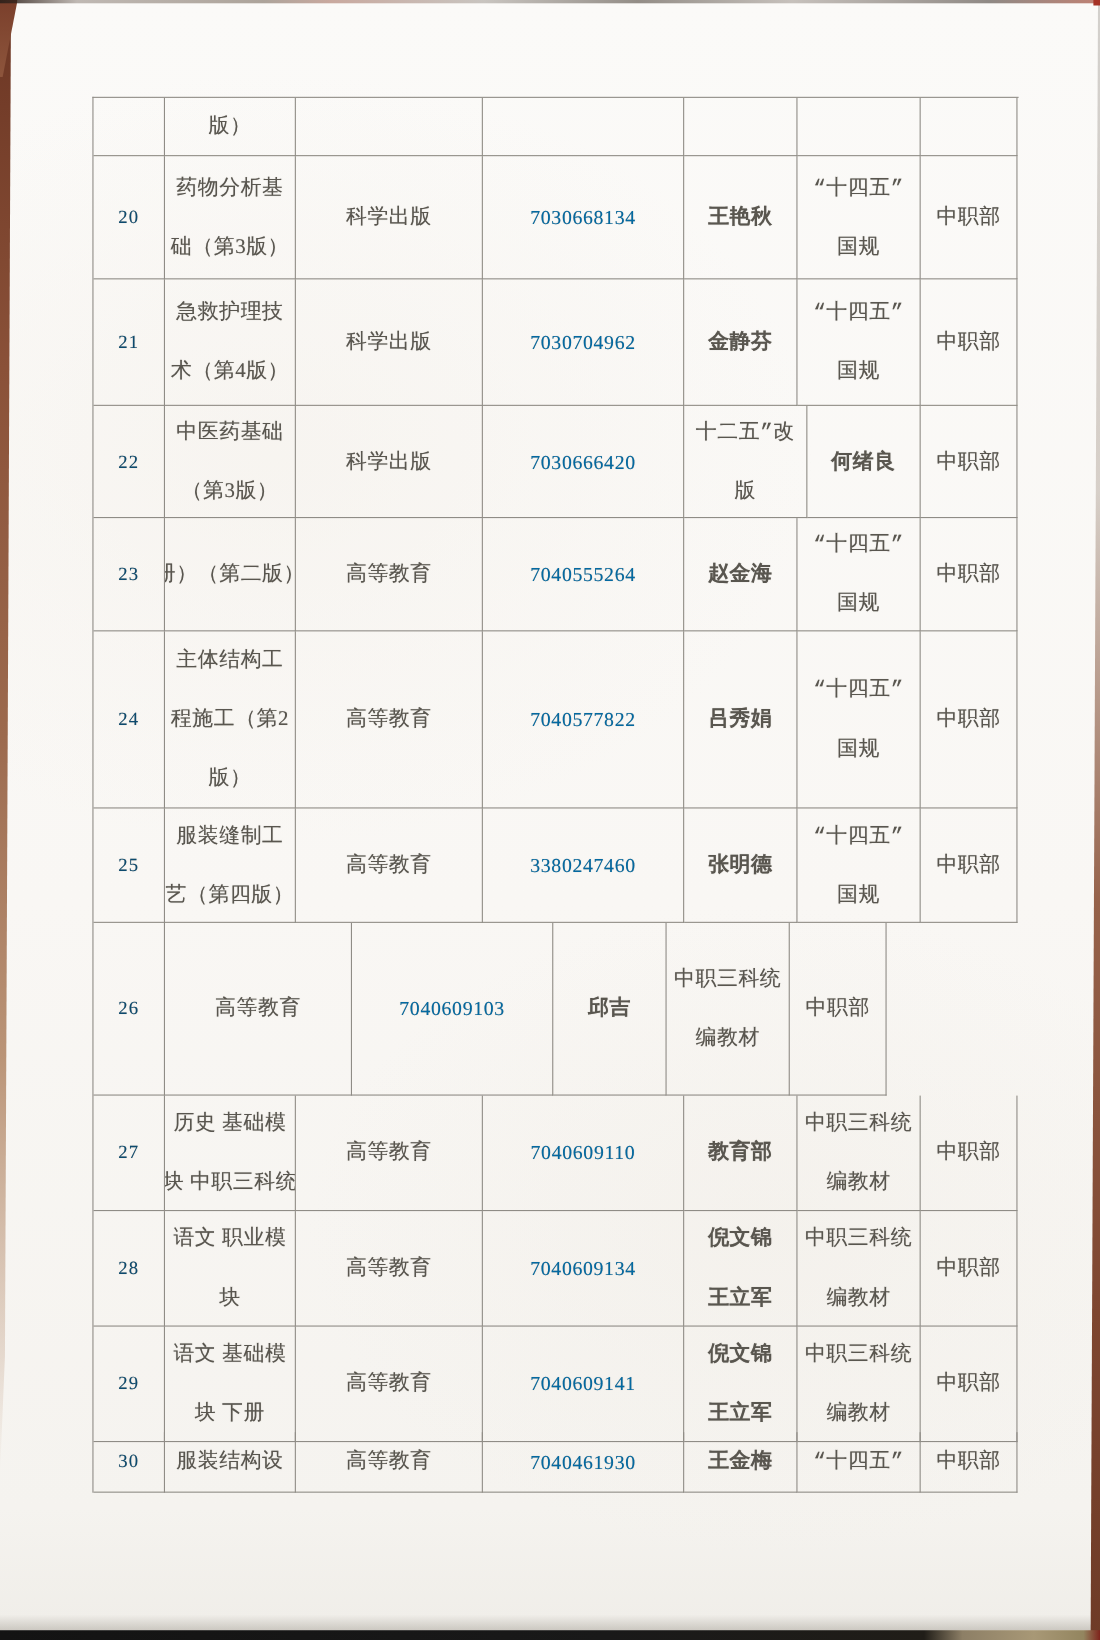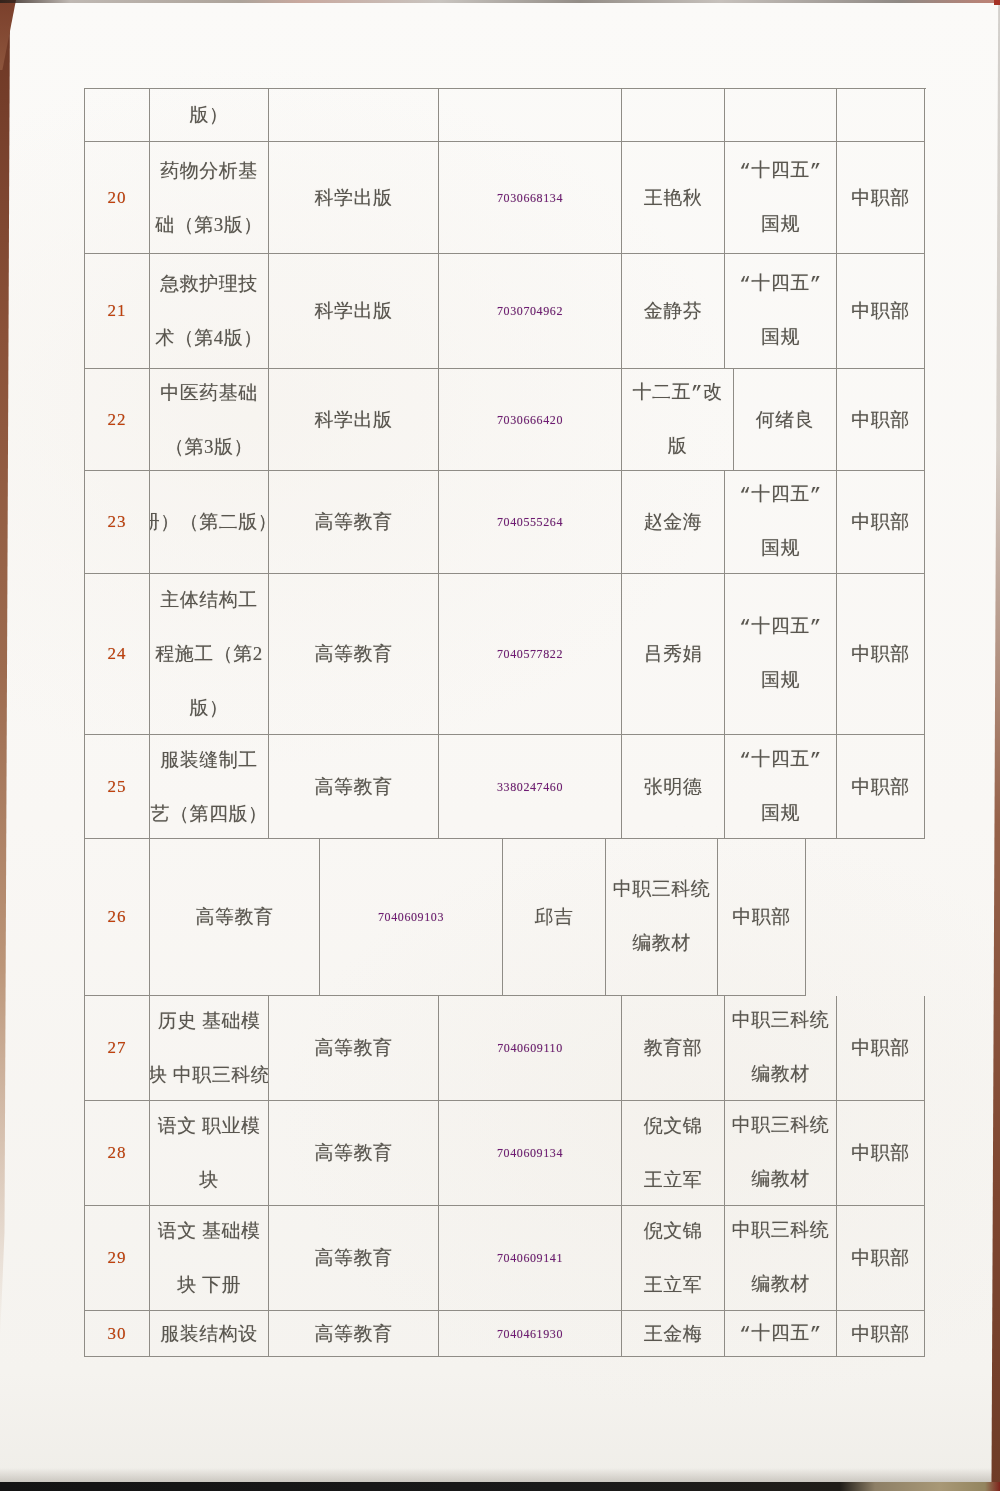--- a/index.html
+++ b/index.html
@@ -117,25 +117,25 @@
     white-space: nowrap;
     font-size: 19px;
     letter-spacing: 0.5px;
     color: #59564f;
     text-shadow: 0 0 0.7px rgba(100,96,90,.55);
   }
   .c-num      { width: 65px; }
   .c-title    { width: 119px; }
   .c-publisher{ width: 170px; }
   .c-book_no  { width: 183px; }
-  .c-author   { width: 103px; }
+  .c-author   { width: 103px; font-weight: bold; }
   .c-category { width: 112px; font-family: Liberation Mono, monospace; }
   .c-dept     { width: 88px; font-family: Liberation Serif, serif; }
-  .c-num .line     { font-size: 17px; color: #c2410c; letter-spacing: 1px; }
-  .c-book_no .line { font-size: 12px; color: #701a75; letter-spacing: 0.6px; }
+  .c-num .line     { font-size: 17px; color: #0c4a6e; letter-spacing: 1px; }
+  .c-book_no .line { font-size: 18px; color: #0369a1; letter-spacing: 0.6px; }
 </style>
 </head>
 <body>
 
 <div class="photo">
   <div class="paper"></div>
   <div class="paper-shadow-bottom"></div>
   <div class="edge-left"></div>
   <div class="corner-left-wedge"></div>
   <div class="edge-top"></div>
@@ -395,21 +395,21 @@
           <div class="line">王立军</div>
         </div>
         <div class="tcell c-category">
           <div class="line">中职三科统</div>
           <div class="line">编教材</div>
         </div>
         <div class="tcell c-dept">
           <div class="line">中职部</div>
         </div>
       </div>
-      <div class="trow" style="height: 46px;">
+      <div class="trow" style="height: 46px; align-items: flex-end;">
         <div class="tcell c-num">
           <div class="line">30</div>
         </div>
         <div class="tcell c-title">
           <div class="line">服装结构设</div>
         </div>
         <div class="tcell c-publisher">
           <div class="line">高等教育</div>
         </div>
         <div class="tcell c-book_no">

